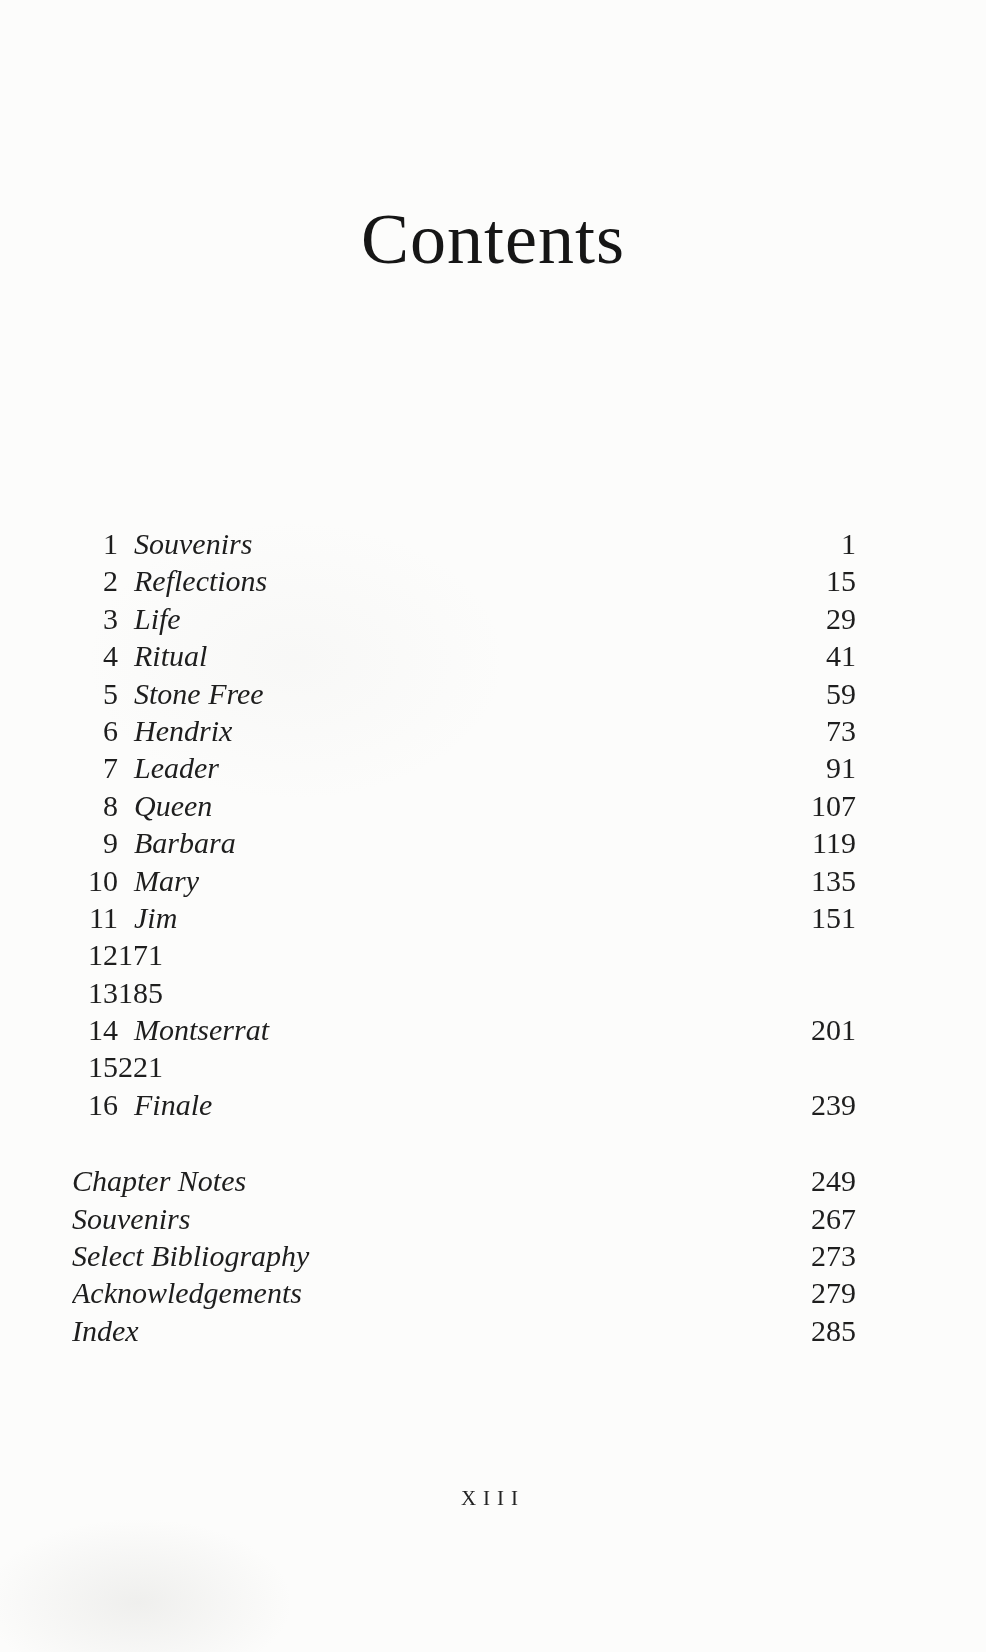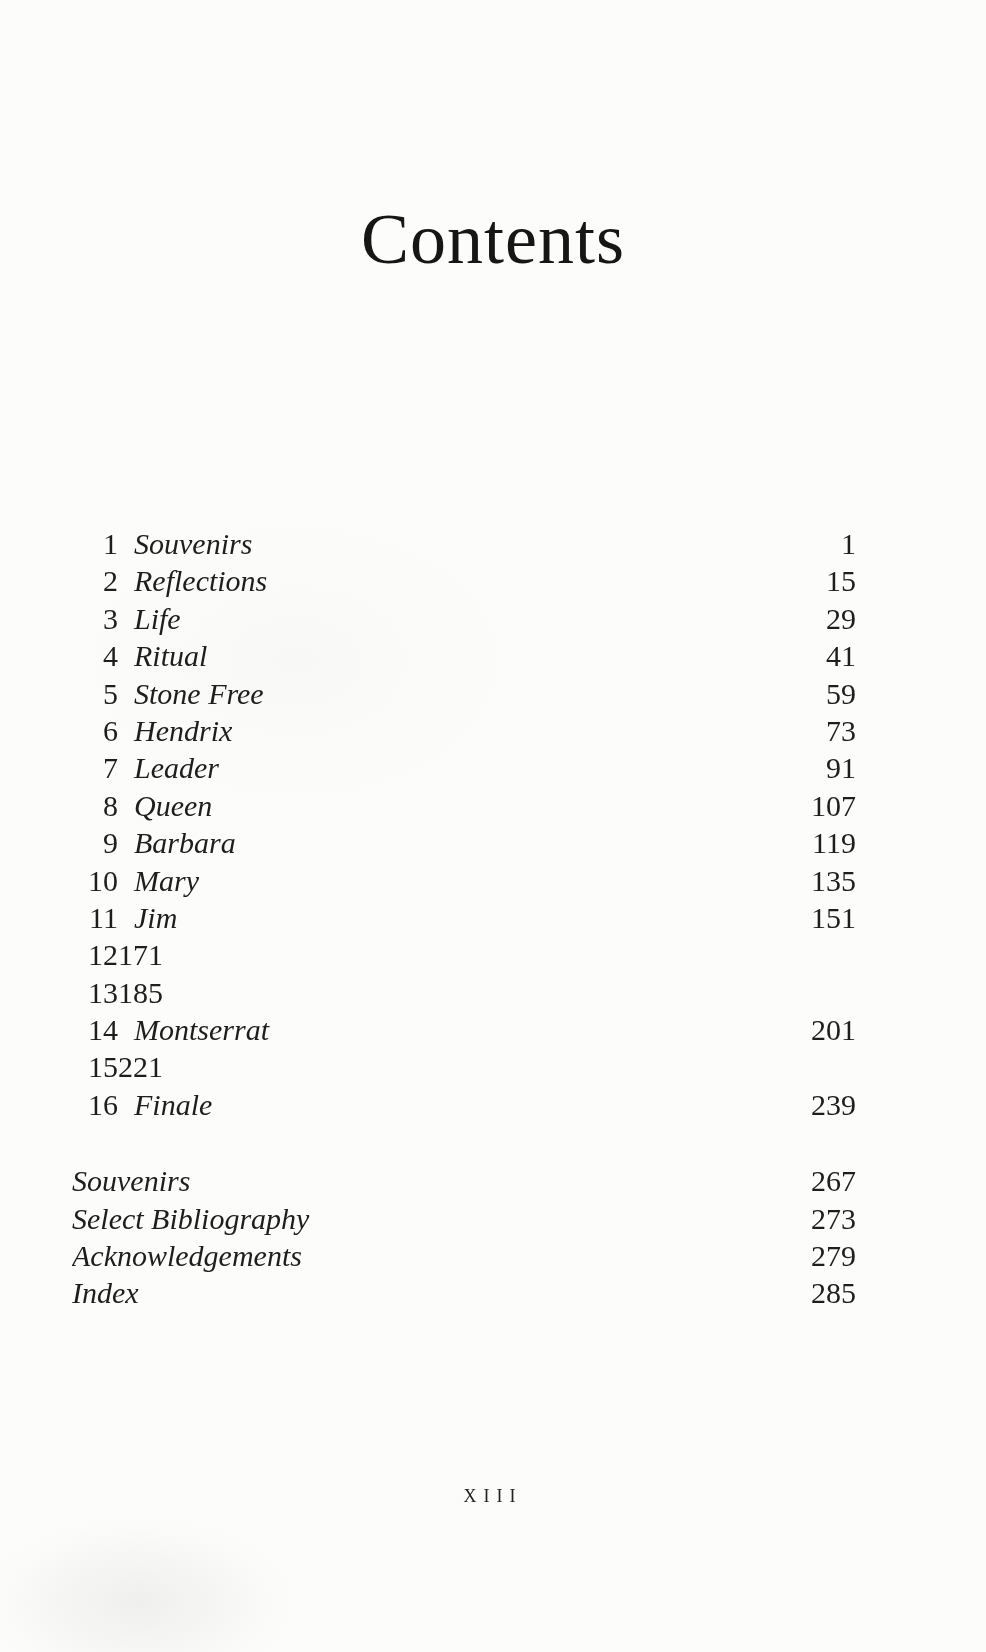--- a/index.html
+++ b/index.html
@@ -68,21 +68,21 @@
   .back-matter .toc-row .title-col {
     padding-left: 0;
     font-style: italic;
   }
   .folio {
     position: absolute;
     top: 1486px;
     left: 0;
     width: 100%;
     text-align: center;
-    font-size: 18px;
+    font-size: 21px;
     letter-spacing: 7px;
     color: #222;
   }
 </style>
 </head>
 <body>
 
 <div class="scan-page">
 
   <h1 class="book-title">Contents</h1>
@@ -162,20 +162,24 @@
           <span class="page-col">221</span>
         </div>
         <div class="toc-row">
           <span class="num-col">16</span>
           <span class="title-col">Finale</span>
           <span class="page-col">239</span>
         </div>
       </div>
     <div id="backmatter-list" class="back-matter">
         <div class="toc-row">
+          <span class="title-col">Chapter Notes</span>
+          <span class="page-col">249</span>
+        </div>
+        <div class="toc-row">
           <span class="title-col">Souvenirs</span>
           <span class="page-col">267</span>
         </div>
         <div class="toc-row">
           <span class="title-col">Select Bibliography</span>
           <span class="page-col">273</span>
         </div>
         <div class="toc-row">
           <span class="title-col">Acknowledgements</span>
           <span class="page-col">279</span>

